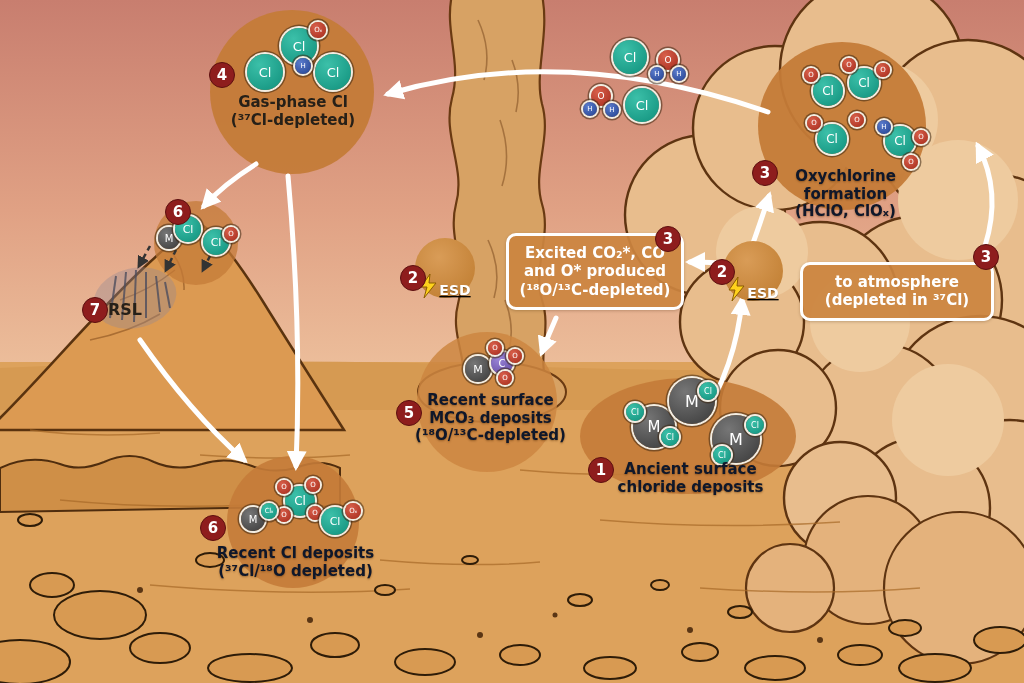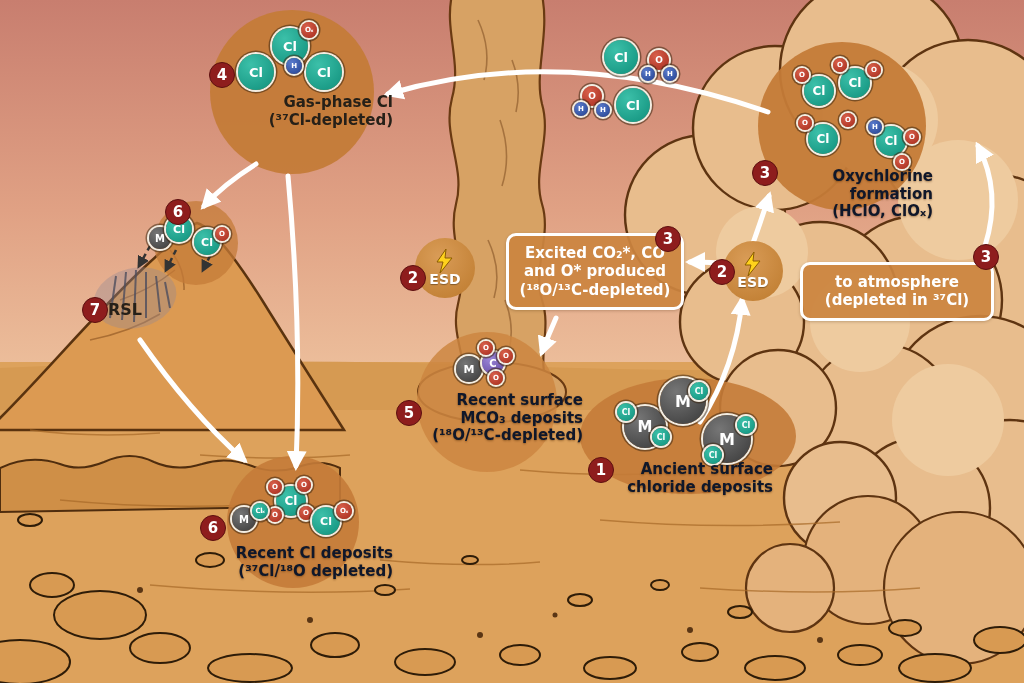--- a/index.html
+++ b/index.html
@@ -2,49 +2,49 @@
 <html><head>
 <meta charset="utf-8">
 <style>
   html,body{margin:0;padding:0;background:#fff;}
   .stage{position:relative;width:1024px;height:683px;overflow:hidden;
          font-family:"DejaVu Sans","Liberation Sans",sans-serif;}
   .layer{position:absolute;inset:0;width:1024px;height:683px;}
   .bg{z-index:0;}
   .arrows{z-index:2;}
   .ov{z-index:3;}
-  .atom{position:absolute;border-radius:50%;color:#fff;font-weight:700;
+  .atom{position:absolute;border-radius:50%;color:#fff;font-weight:400;
         display:flex;align-items:center;justify-content:center;z-index:4;
-        box-shadow:0 0 0 2px #f3ede2, 0 0 0 3.5px rgba(60,38,16,.55);}
+        box-shadow:0 0 0 2px #f3ede2, 0 0 0 3.5px rgba(60,38,16,.55);margin-left:9px;}
   .a-cl{background:radial-gradient(circle at 35% 30%,#3cc0a9,#0f8f7b);}
   .a-m{background:radial-gradient(circle at 35% 30%,#767676,#383838);}
   .a-o{background:radial-gradient(circle at 35% 30%,#d8604b,#a52a1c);}
   .a-h{background:radial-gradient(circle at 35% 30%,#5b7ccc,#21408e);}
   .a-c{background:radial-gradient(circle at 35% 30%,#9b86d8,#5e459c);}
   .s48{width:48px;height:48px;font-size:16px}.s46{width:46px;height:46px;font-size:16px}
   .s42{width:42px;height:42px;font-size:15px}.s36{width:36px;height:36px;font-size:13px}
   .s34{width:34px;height:34px;font-size:13px}.s30{width:30px;height:30px;font-size:12px}
   .s28{width:28px;height:28px;font-size:11px}.s26{width:26px;height:26px;font-size:11px}
   .s24{width:24px;height:24px;font-size:10px}.s22{width:22px;height:22px;font-size:10px}
   .s20{width:20px;height:20px;font-size:9px}.s18{width:18px;height:18px;font-size:8px}
   .s16{width:16px;height:16px;font-size:7px;letter-spacing:-.5px}
   .s14{width:14px;height:14px;font-size:7px}
   .badge{position:absolute;width:26px;height:26px;border-radius:50%;background:#8e1d1d;
          border:1px solid #5c0f0f;color:#fff;font-weight:700;font-size:15px;z-index:5;
          display:flex;align-items:center;justify-content:center;box-sizing:border-box;}
-  .lbl{position:absolute;text-align:right;font-weight:700;line-height:1.18;font-size:15px;z-index:4;}
+  .lbl{position:absolute;text-align:center;font-weight:700;line-height:1.18;font-size:15px;z-index:4;}
   .lbl-dark{color:#262018;}
   .lbl-white{color:#0f172a;text-shadow:0 1px 2px rgba(80,40,0,.45);}
   .callout{position:absolute;border:3px solid #fff;border-radius:10px;z-index:4;
            background:rgba(203,132,64,.93);color:#fff;font-weight:700;text-align:center;
            padding:8px 10px;font-size:15px;line-height:1.22;
            box-shadow:0 1px 3px rgba(60,30,0,.25);}
   .esd{position:absolute;width:60px;height:60px;border-radius:50%;z-index:4;
        background:radial-gradient(circle at 40% 32%,#d99c57,#bd7a2d);
-       display:flex;flex-direction:column;align-items:center;justify-content:center;}
+       display:flex;flex-direction:row;align-items:flex-end;justify-content:center;text-decoration:underline;}
   .esd-label{color:#fff;font-weight:700;font-size:14px;text-shadow:0 1px 1px rgba(0,0,0,.35);margin-top:-2px;}
 </style>
 </head>
 <body>
 
 <div class="stage">
 
   <svg class="layer bg" viewBox="0 0 1024 683">
     <defs>
       <linearGradient id="sky" x1="0" y1="0" x2="0" y2="1">

